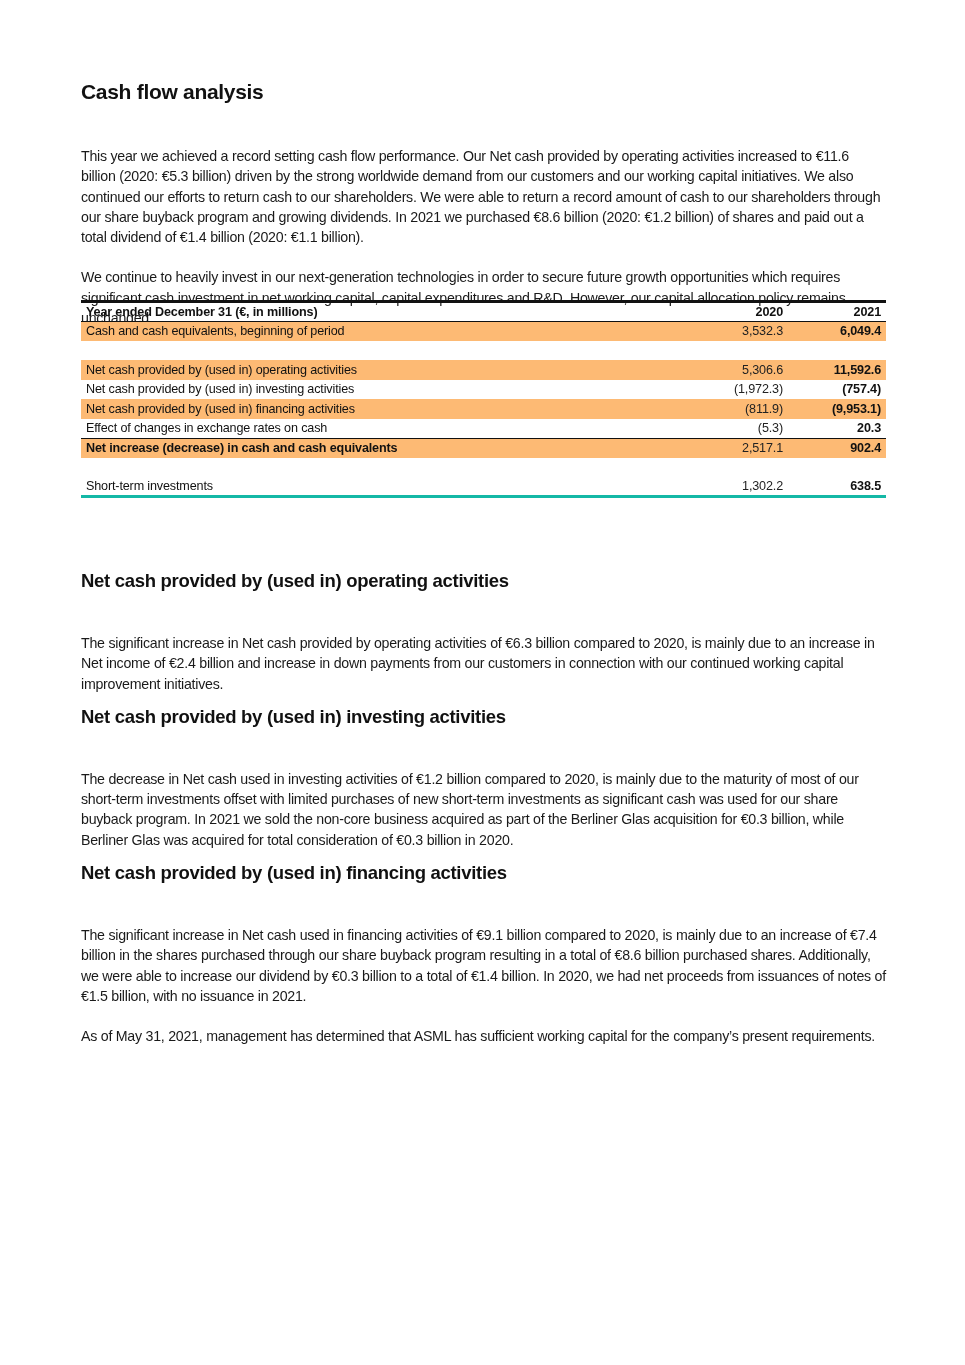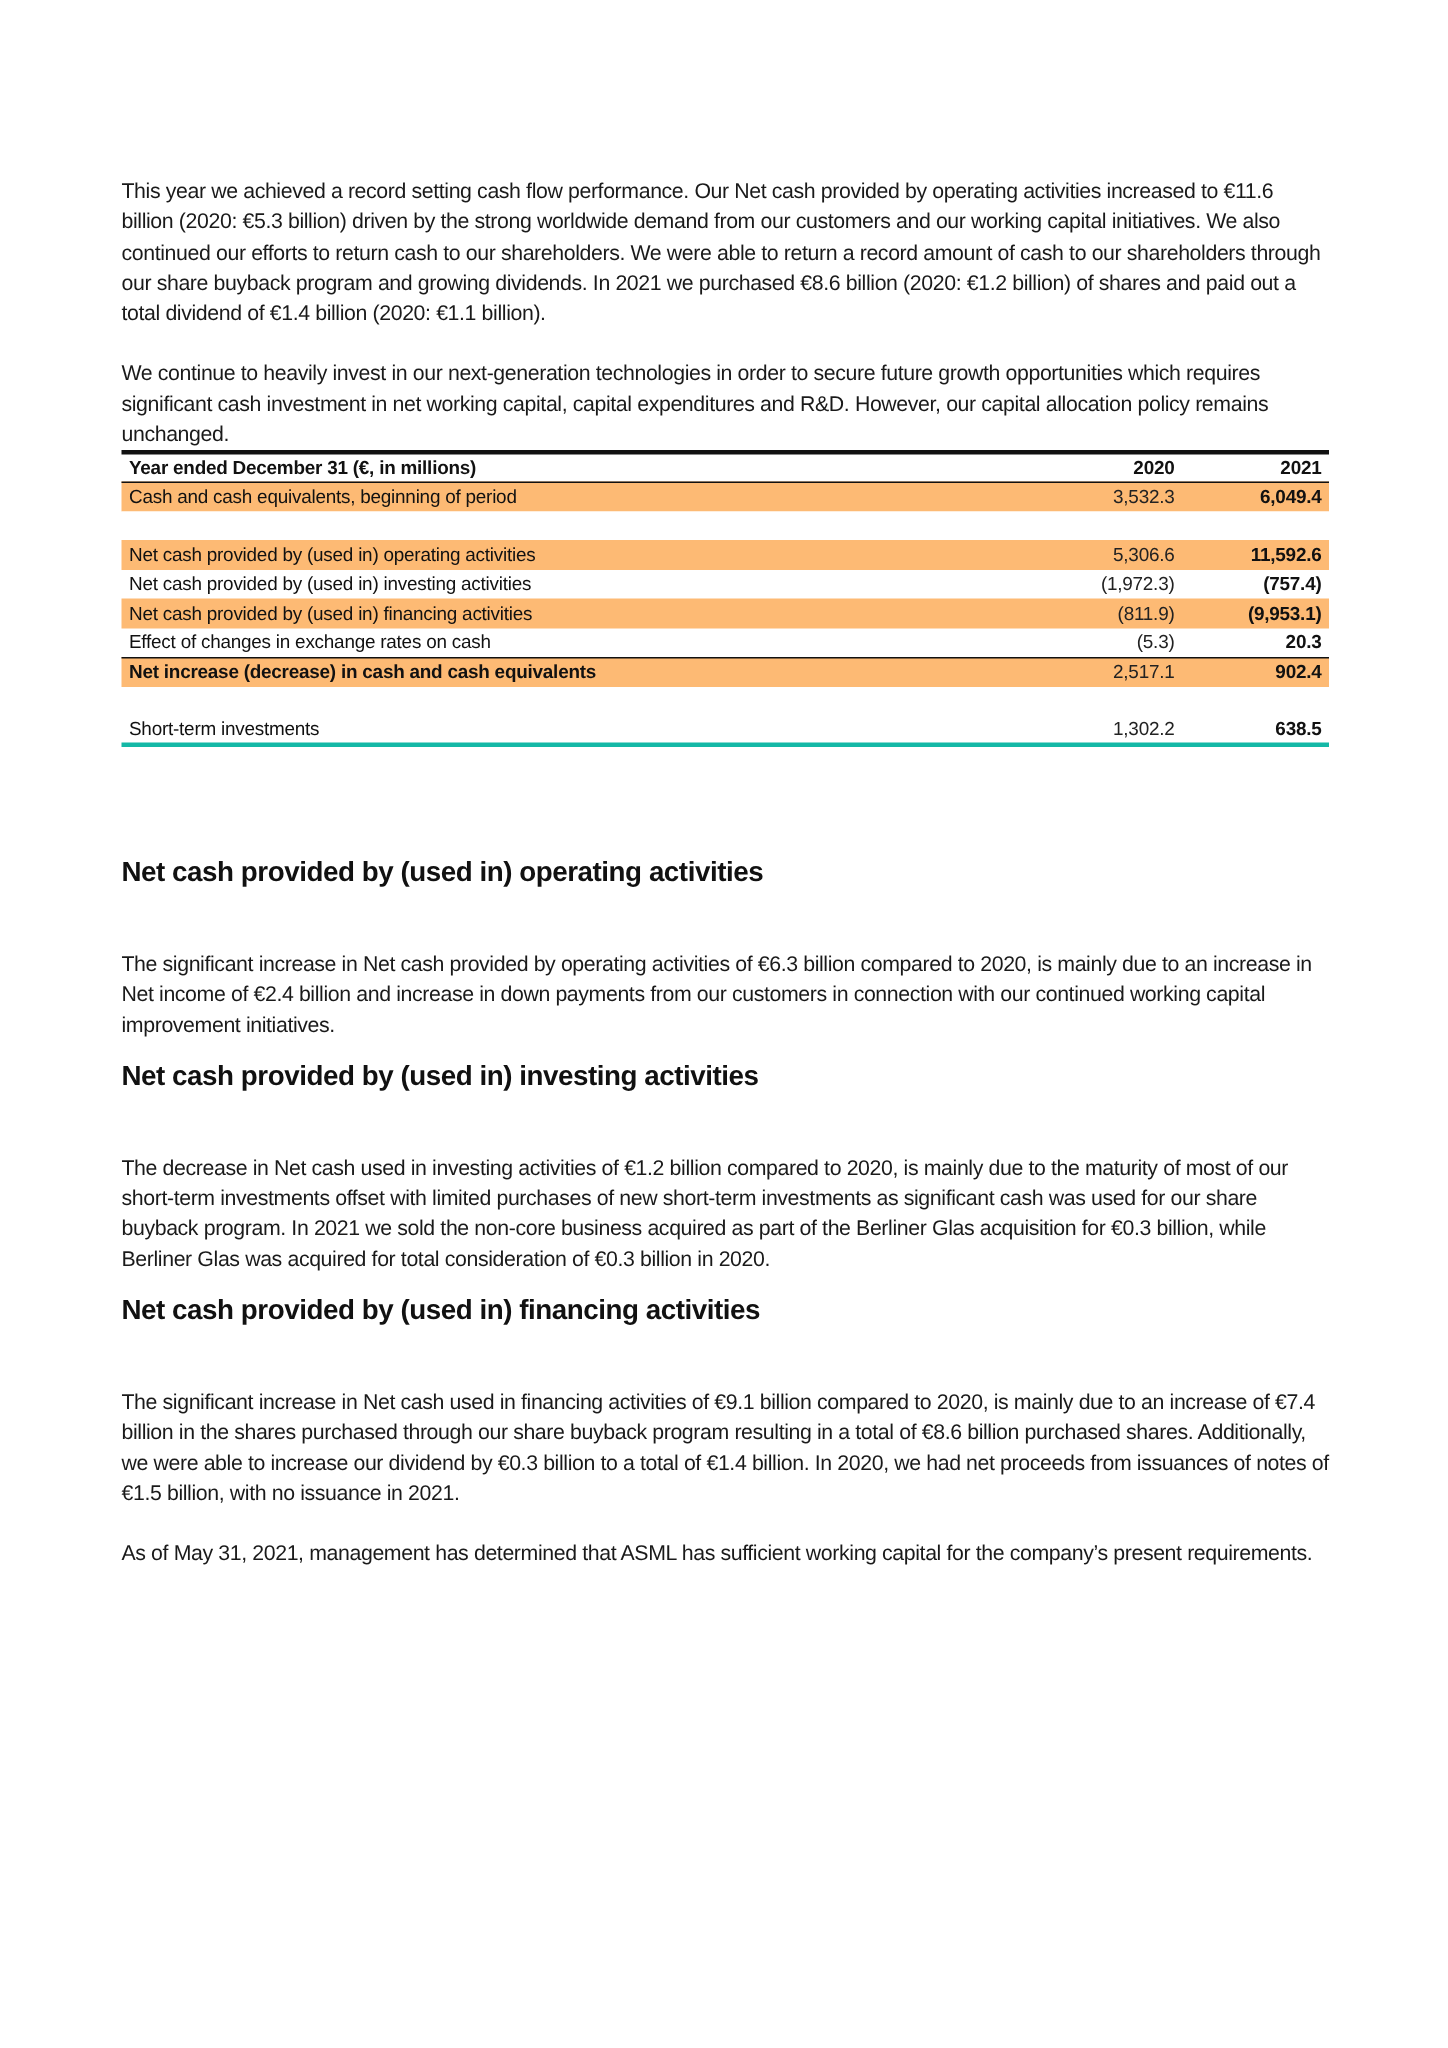--- a/index.html
+++ b/index.html
@@ -63,20 +63,21 @@
       position: absolute; left: 81px; top: 1395px; width: 805px;
       font-size: 10.5px; color: #444;
       display: flex; justify-content: space-between;
       letter-spacing: 0.1px;
     }
   </style>
 </head>
 <body>
 
 <div class="page">
+  <h1 class="title">Cash flow analysis</h1>
   <p class="body">This year we achieved a record setting cash flow performance. Our Net cash provided by operating activities increased to €11.6 billion (2020: €5.3 billion) driven by the strong worldwide demand from our customers and our working capital initiatives. We also continued our efforts to return cash to our shareholders. We were able to return a record amount of cash to our shareholders through our share buyback program and growing dividends. In 2021 we purchased €8.6 billion (2020: €1.2 billion) of shares and paid out a total dividend of €1.4 billion (2020: €1.1 billion).</p>
   <p class="body gap">We continue to heavily invest in our next-generation technologies in order to secure future growth opportunities which requires significant cash investment in net working capital, capital expenditures and R&amp;D. However, our capital allocation policy remains unchanged.</p>
 </div>
 
 <table class="cf">
   <thead>
     <tr>
       <th>Year ended December 31 (€, in millions)</th>
       <th class="num">2020</th>
       <th class="num">2021</th>

